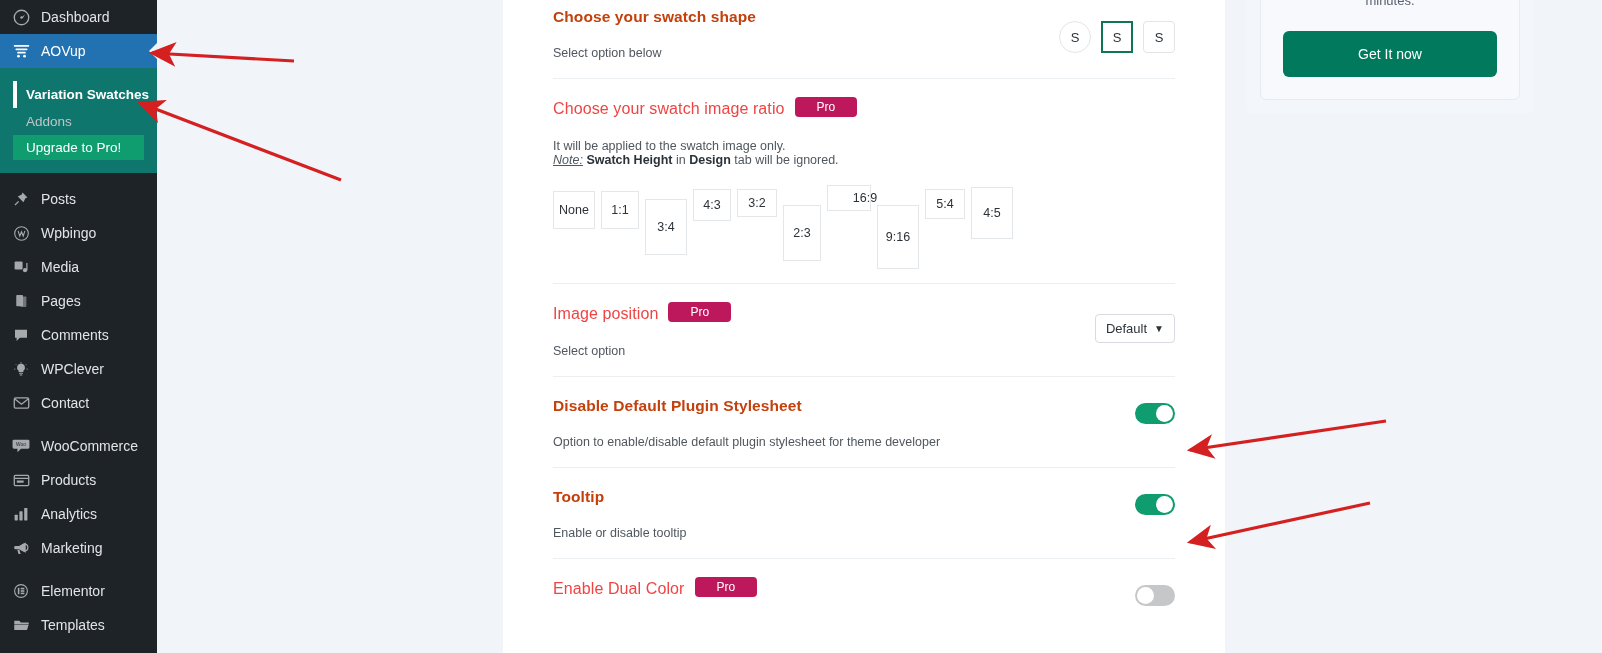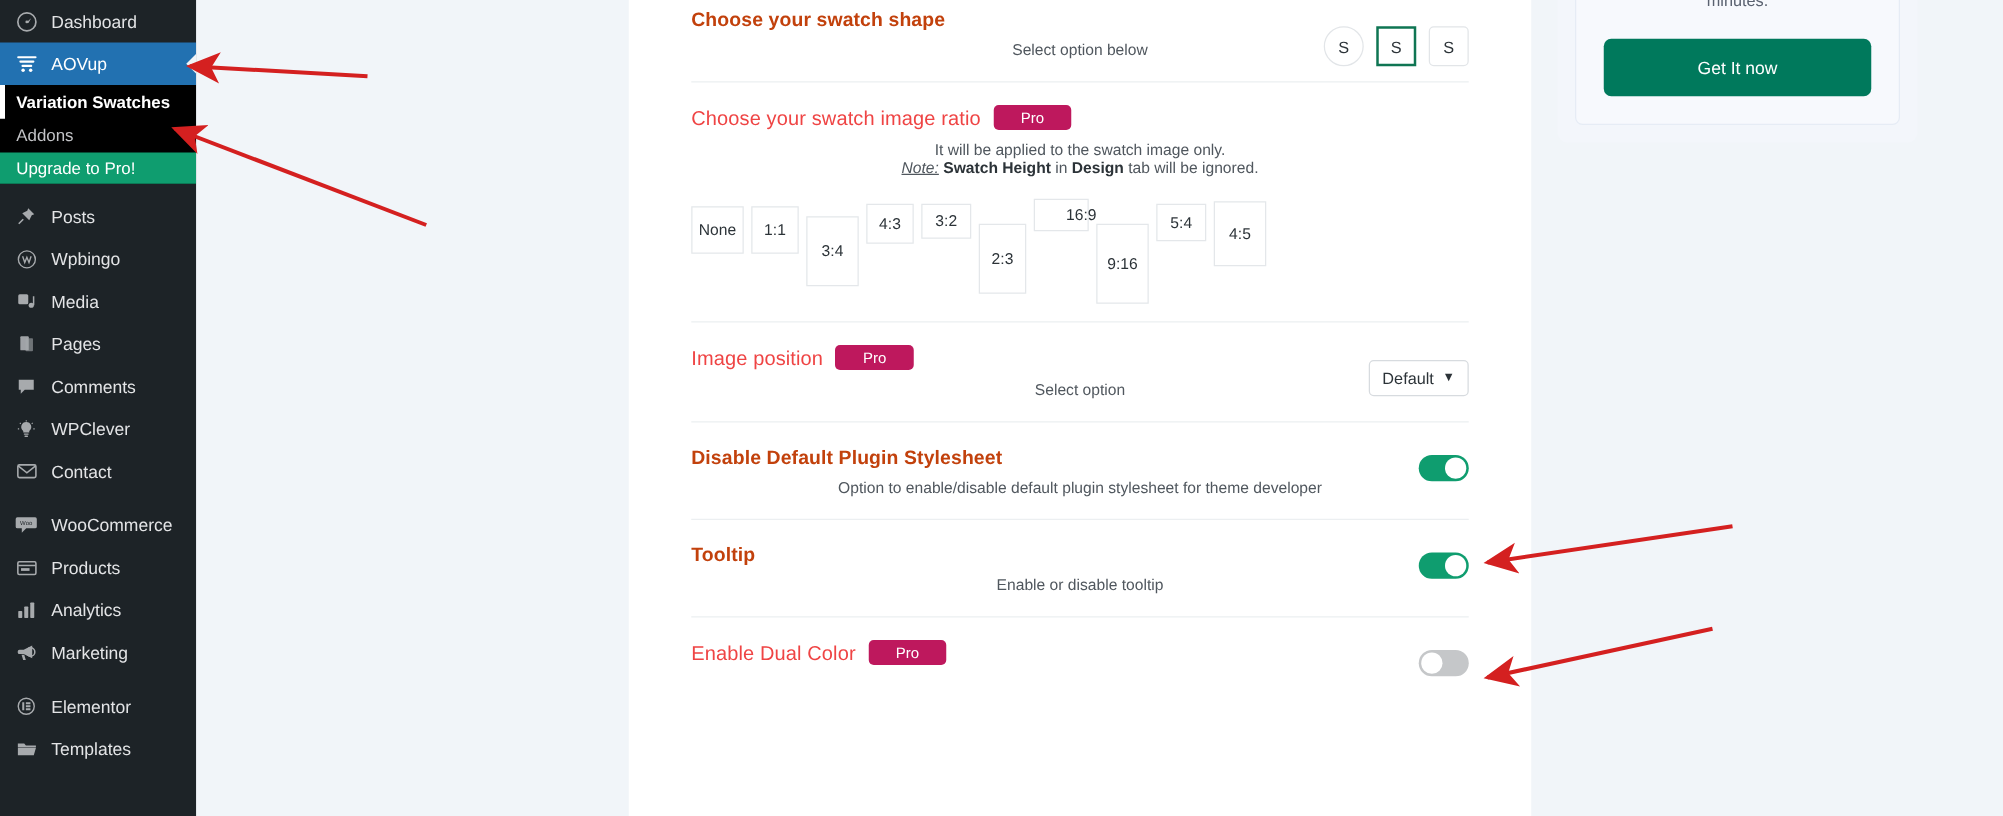--- a/index.html
+++ b/index.html
@@ -42,21 +42,21 @@
   }
   .menu-item.active-blue .ico { color: #fff; }
   .menu-item.active-blue::after {
     content: "";
     position: absolute; right: 0; top: 50%;
     transform: translateY(-50%);
     border-style: solid;
     border-width: 8px 8px 8px 0;
     border-color: transparent #f0f4f8 transparent transparent;
   }
-  .submenu { background: #000000; padding: 0; }
+  .submenu { background: #0f766e; padding: 13px; }
   .submenu-item {
     display: block;
     font-size: 13.5px;
     padding: 6px 0 6px 13px;
     color: #c3c4c7;
     position: relative;
     white-space: nowrap;
   }
   .submenu-item.current {
     color: #fff; font-weight: bold;
@@ -96,22 +96,21 @@
   .sec-title {
     font-size: 15.5px;
     color: #c2410c;
     font-weight: bold;
     letter-spacing: .1px;
   }
   .sec-title.muted { color: #ef4444; font-weight: normal; font-size: 16px; }
   .sec-sub {
     font-size: 12.5px;
     color: #50575e;
-    margin-top: 7px;
-    text-align: center;
+    margin-top: 20px;
   }
   .sec-sub .u { text-decoration: underline; font-style: italic; }
   .sec-sub b { font-weight: bold; color: #2c3338; }
 
   .pro-badge {
     display: inline-block;
     background: #be185d;
     color: #fff;
     font-size: 12px;
     border-radius: 4px;

